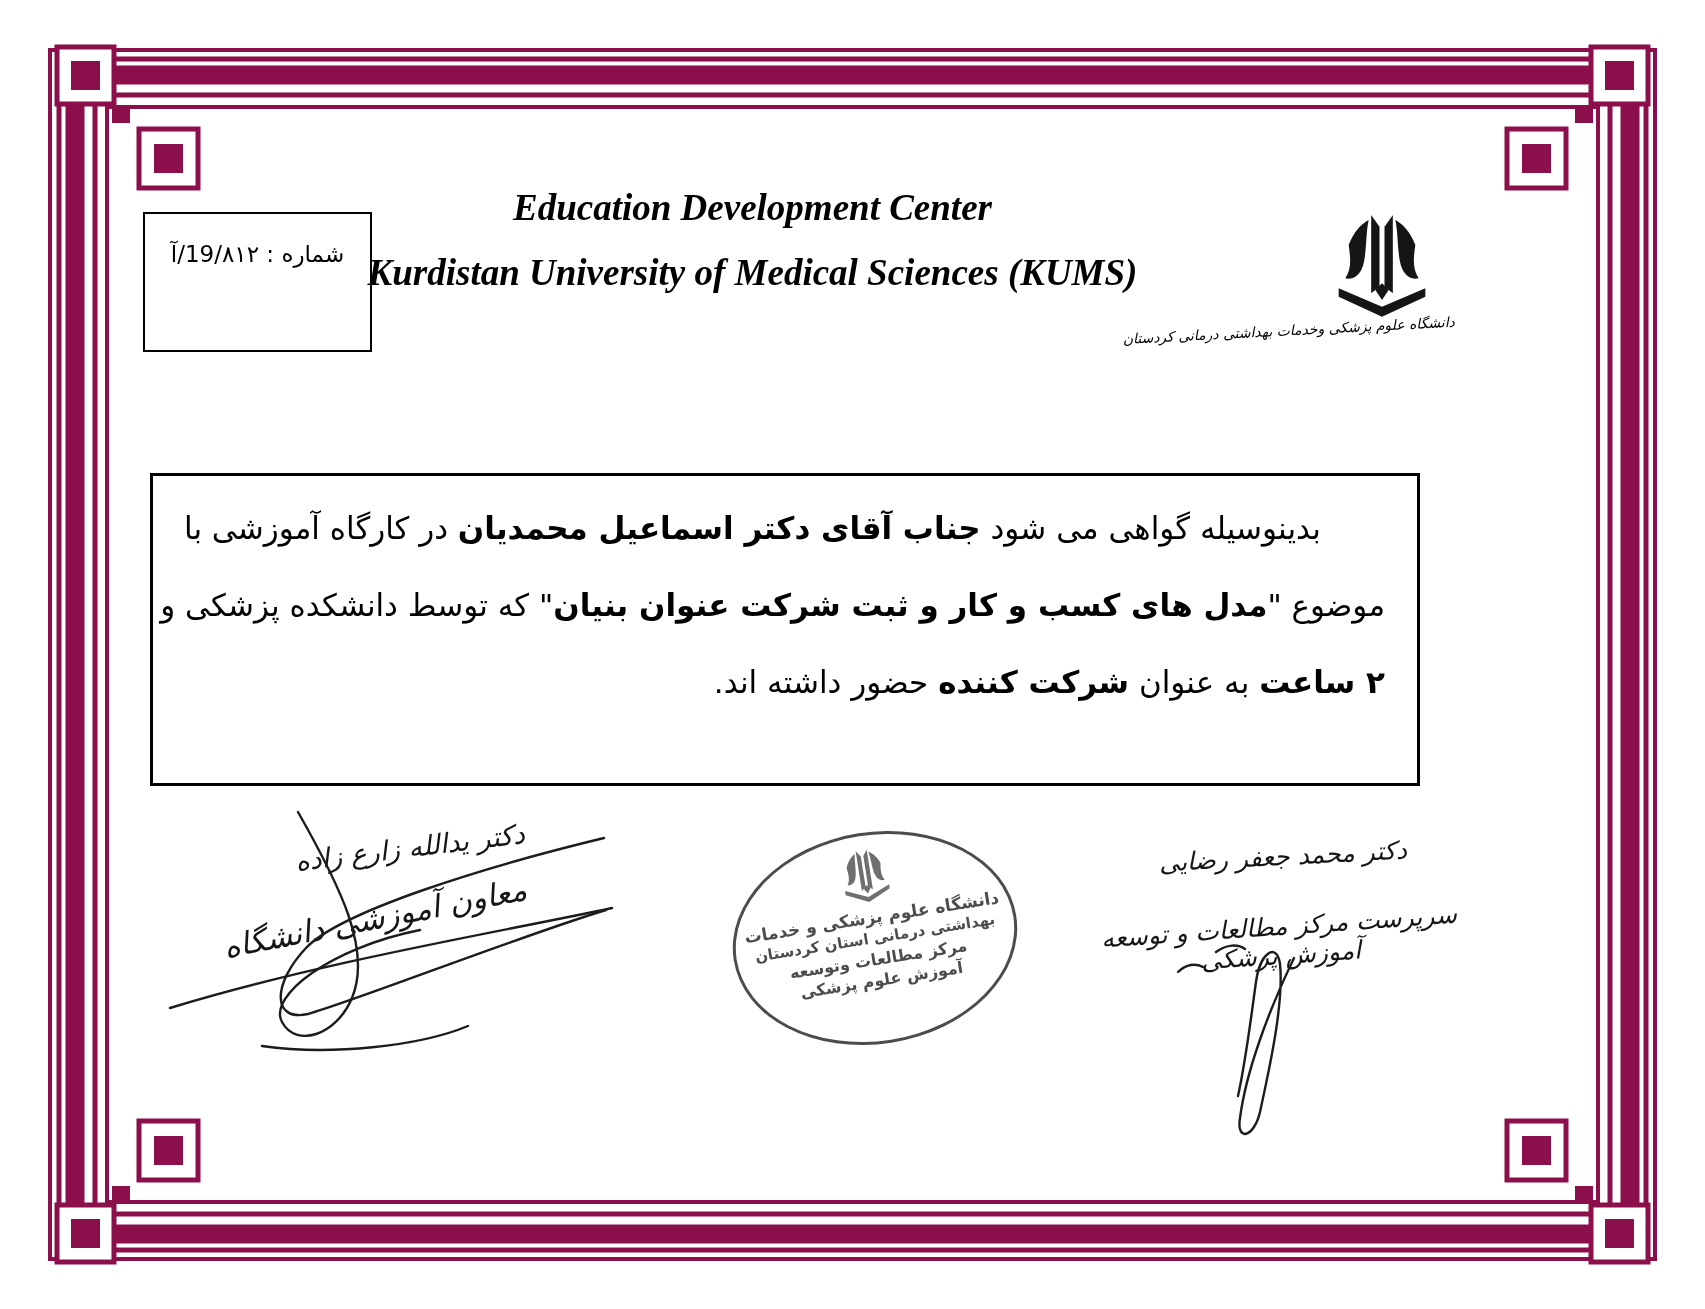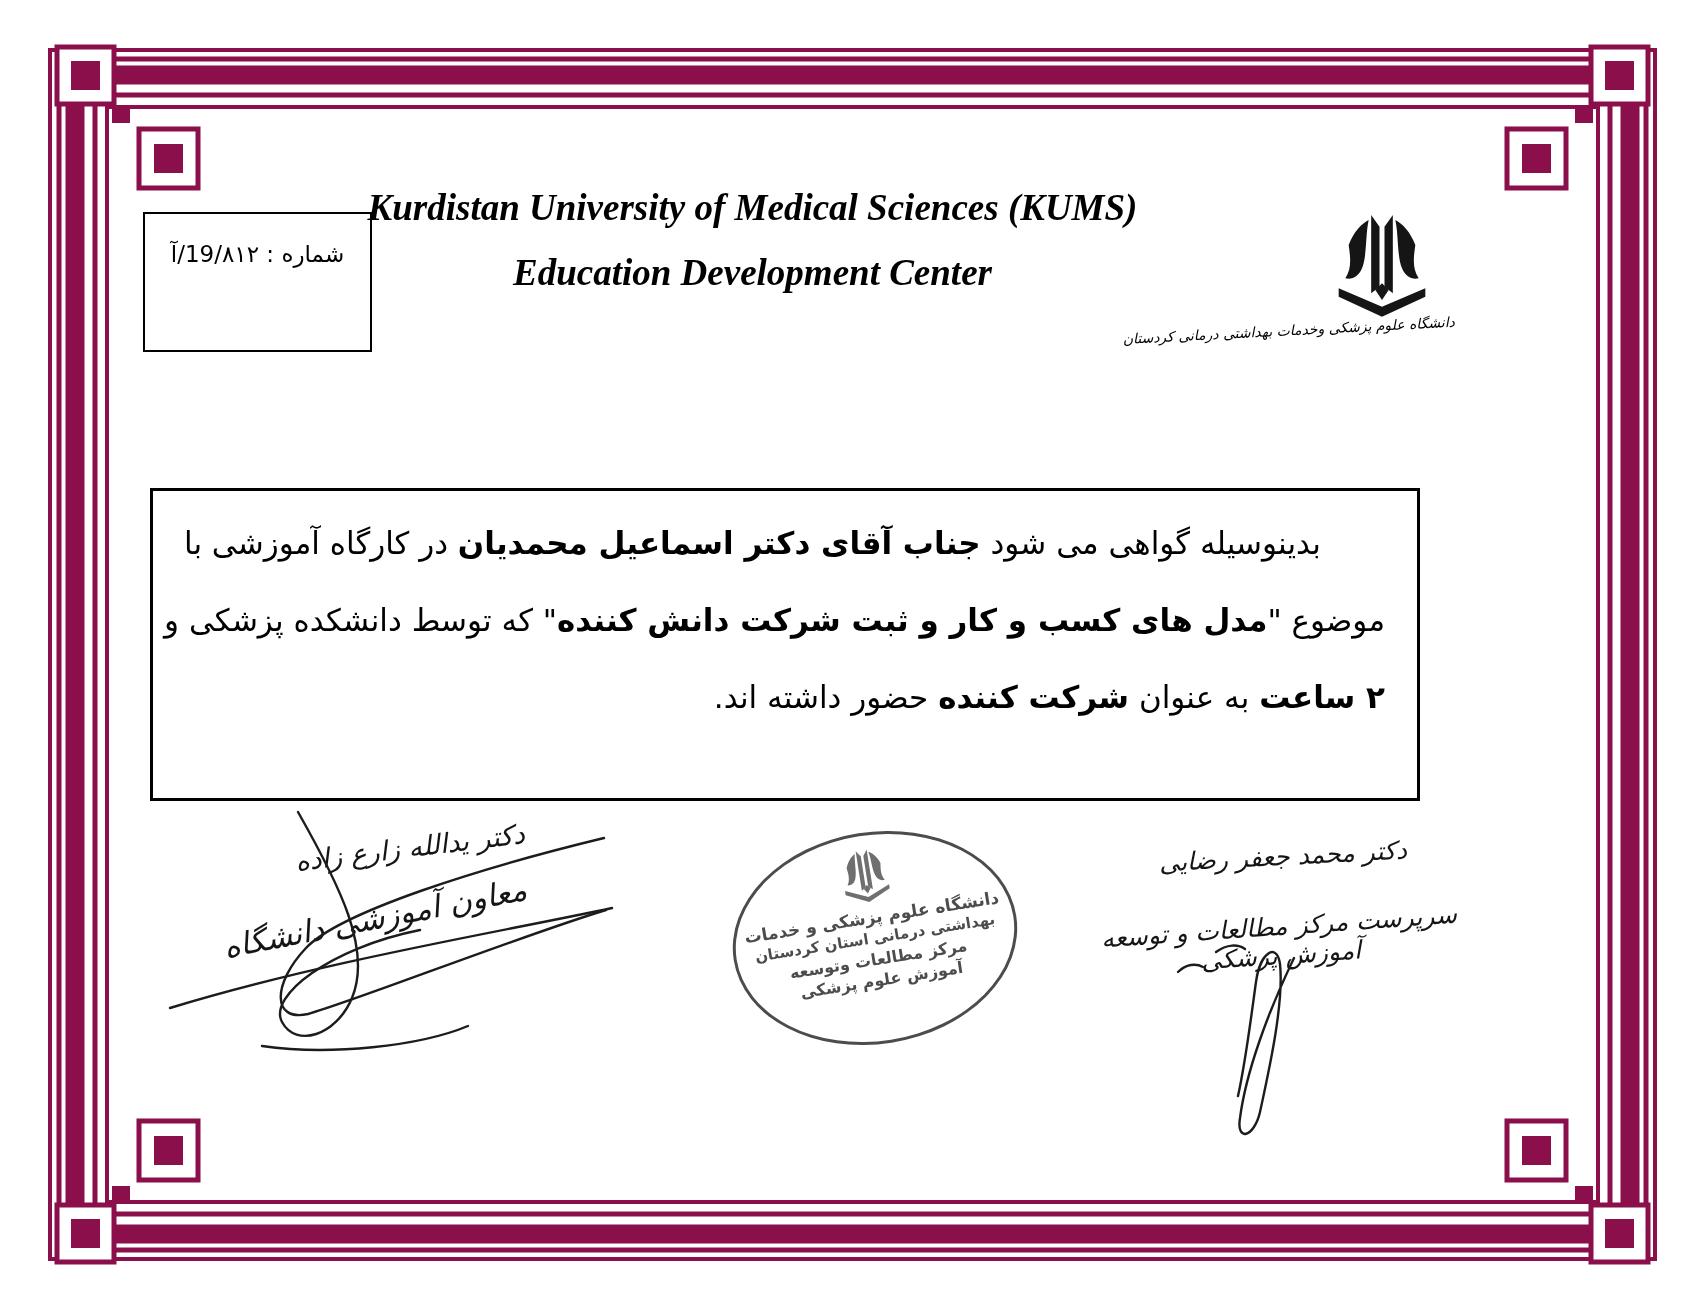--- a/index.html
+++ b/index.html
@@ -19,21 +19,21 @@
   
   .titles{position:absolute;left:330px;top:175px;width:845px;z-index:2;text-align:center;
           font-family:"Liberation Serif",serif;font-style:italic;font-weight:bold;}
   .titles .t{font-size:37px;line-height:65px;white-space:nowrap;}
   
   .logo{position:absolute;left:1332px;top:205px;width:100px;height:120px;z-index:2;}
   .logo-caption{position:absolute;left:1135px;top:322px;width:320px;z-index:2;direction:rtl;
                 text-align:center;font-size:14px;font-style:italic;white-space:nowrap;
                 transform:rotate(-3deg);}
   
-  .body-box{position:absolute;left:150px;top:488px;width:1270px;height:313px;z-index:2;
+  .body-box{position:absolute;left:150px;top:473px;width:1270px;height:313px;z-index:2;
             border:3px solid #000;box-sizing:border-box;direction:rtl;
             padding:14px 32px 0 32px;}
   .line{font-size:31px;line-height:77px;text-align:justify;text-align-last:justify;
         white-space:nowrap;}
   .line.indent{padding-right:64px;}
   .line.last{text-align:left;text-align-last:right;}
   .b{font-weight:bold;}
   
   .hand{position:absolute;z-index:2;direction:rtl;color:#151515;font-style:italic;}
   .sig-left-name{left:255px;top:832px;width:310px;text-align:center;font-size:27px;
@@ -90,32 +90,32 @@
     <use href="#corner" transform="translate(1705,0) scale(-1,1)"></use>
     <use href="#corner" transform="translate(0,1309) scale(1,-1)"></use>
     <use href="#corner" transform="translate(1705,1309) scale(-1,-1)"></use>
   </svg>
 
   <div class="date-box">
     <div>شماره : 19/۸۱۲/آ</div>
   </div>
 
   <div class="titles">
+    <div class="t">Education Development Center</div>
     <div class="t">Kurdistan University of Medical Sciences (KUMS)</div>
-    <div class="t">Education Development Center</div>
   </div>
 
   <svg class="logo" viewBox="0 0 120 140">
     <use href="#emblem" fill="#151515"></use>
   </svg>
   <div class="logo-caption">دانشگاه علوم پزشکی وخدمات بهداشتی درمانی کردستان</div>
 
   <div class="body-box">
     <div class="line indent"><span>بدینوسیله گواهی می شود </span><span class="b">جناب آقای دکتر اسماعیل محمدیان</span><span> در کارگاه آموزشی با</span></div>
-    <div class="line"><span>موضوع "</span><span class="b">مدل های کسب و کار و  ثبت شرکت دانش کننده</span><span>"  که توسط دانشکده پزشکی و</span></div>
+    <div class="line"><span>موضوع "</span><span class="b">مدل های کسب و کار و  ثبت شرکت عنوان بنیان</span><span>"  که توسط دانشکده پزشکی و</span></div>
     <div class="line last"><span class="b">۲ ساعت</span><span> به عنوان </span><span class="b">شرکت کننده</span><span> حضور داشته اند.</span></div>
   </div>
 
   <div class="hand sig-left-name">دکتر یدالله زارع زاده</div>
   <div class="hand sig-left-role">معاون آموزشی دانشگاه</div>
 
   <div class="hand sig-right-name">دکتر محمد جعفر رضایی</div>
   <div class="hand sig-right-role">سرپرست مرکز مطالعات و توسعه آموزش پزشکی</div>
 
   <div class="stamp">

